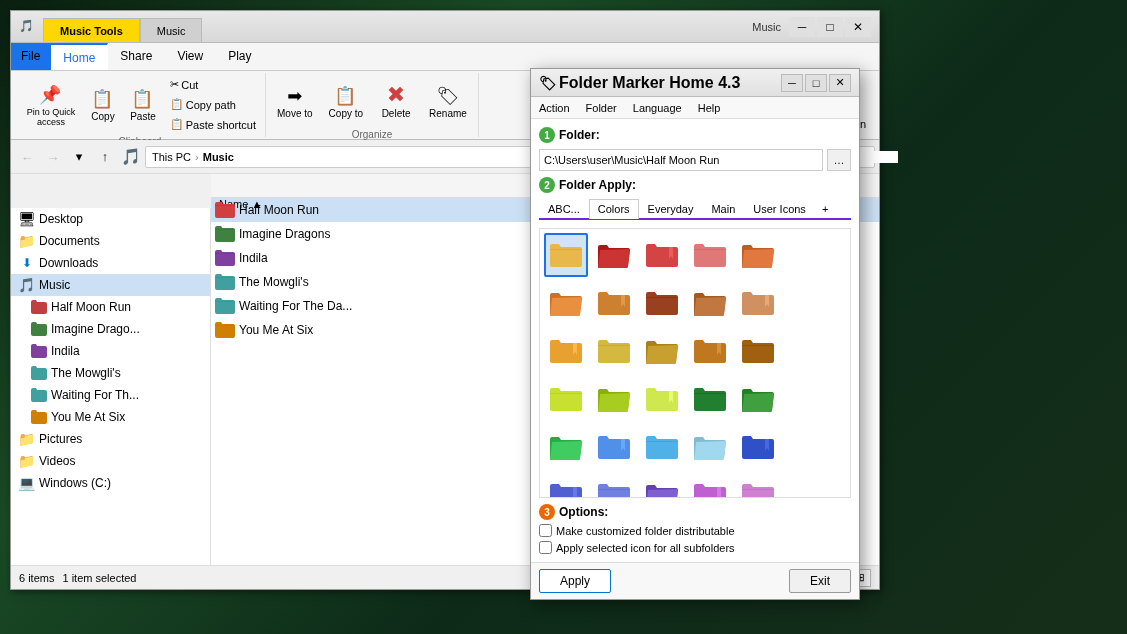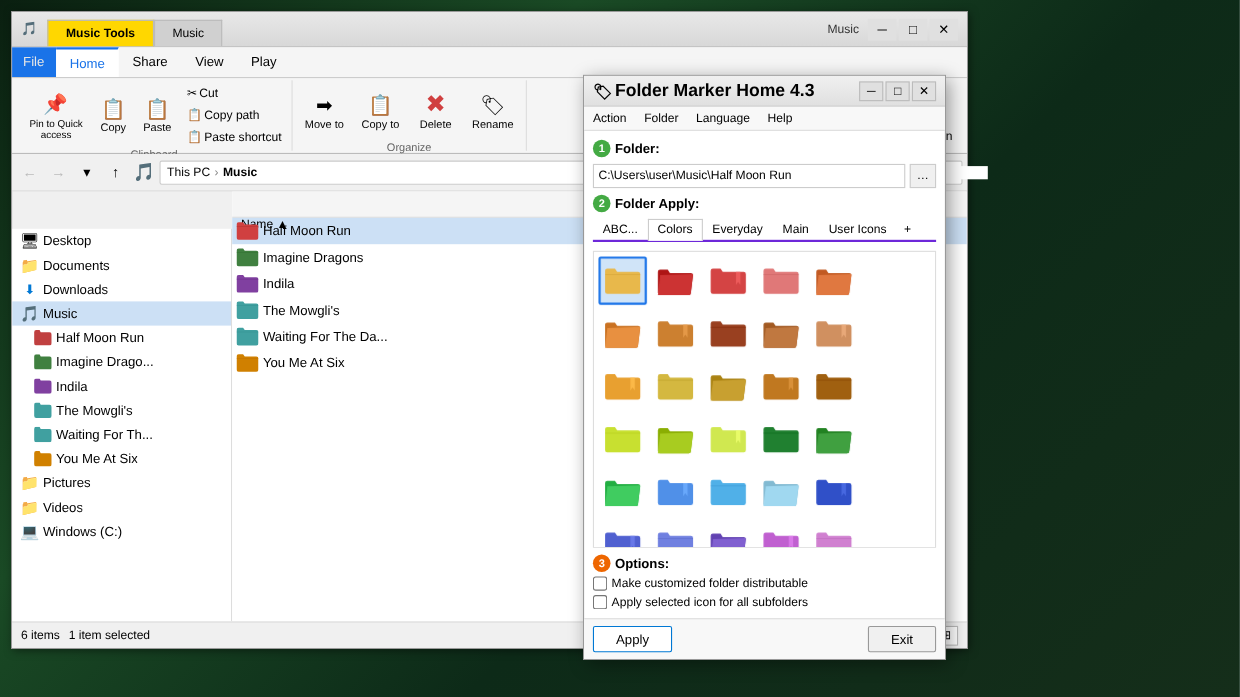--- a/index.html
+++ b/index.html
@@ -156,21 +156,21 @@
     <span class="title-text">Music</span>
     <div class="win-controls">
       <button class="win-btn">─</button>
       <button class="win-btn">□</button>
       <button class="win-btn close">✕</button>
     </div>
   </div>
 
   <div class="ribbon">
     <div class="ribbon-tabs">
-      <div class="ribbon-tab" style="background:#1a73e8;color:#e5e5e5;font-size:12px;padding:6px 10px;">File</div>
+      <div class="ribbon-tab" style="background:#1a73e8;color:#000000;font-size:12px;padding:6px 10px;">File</div>
       <div class="ribbon-tab active">Home</div>
       <div class="ribbon-tab">Share</div>
       <div class="ribbon-tab">View</div>
       <div class="ribbon-tab">Play</div>
     </div>
     <div class="ribbon-content">
 
       <div class="ribbon-group">
         <div class="ribbon-buttons">
           <div class="ribbon-btn-large">

